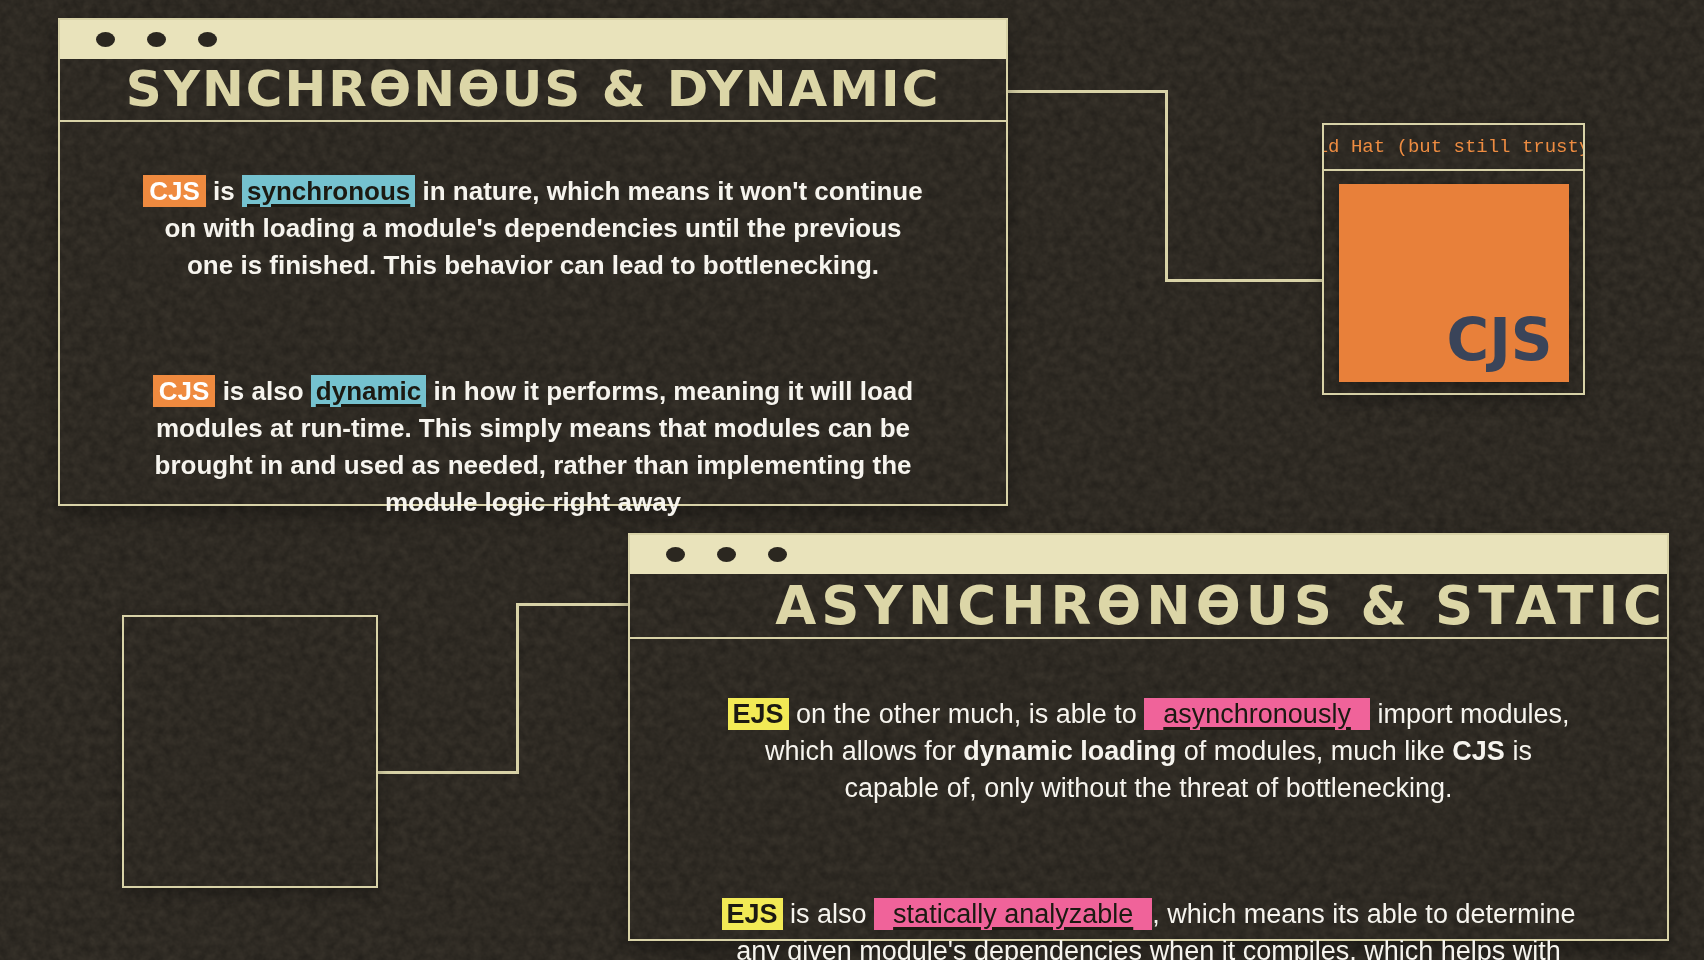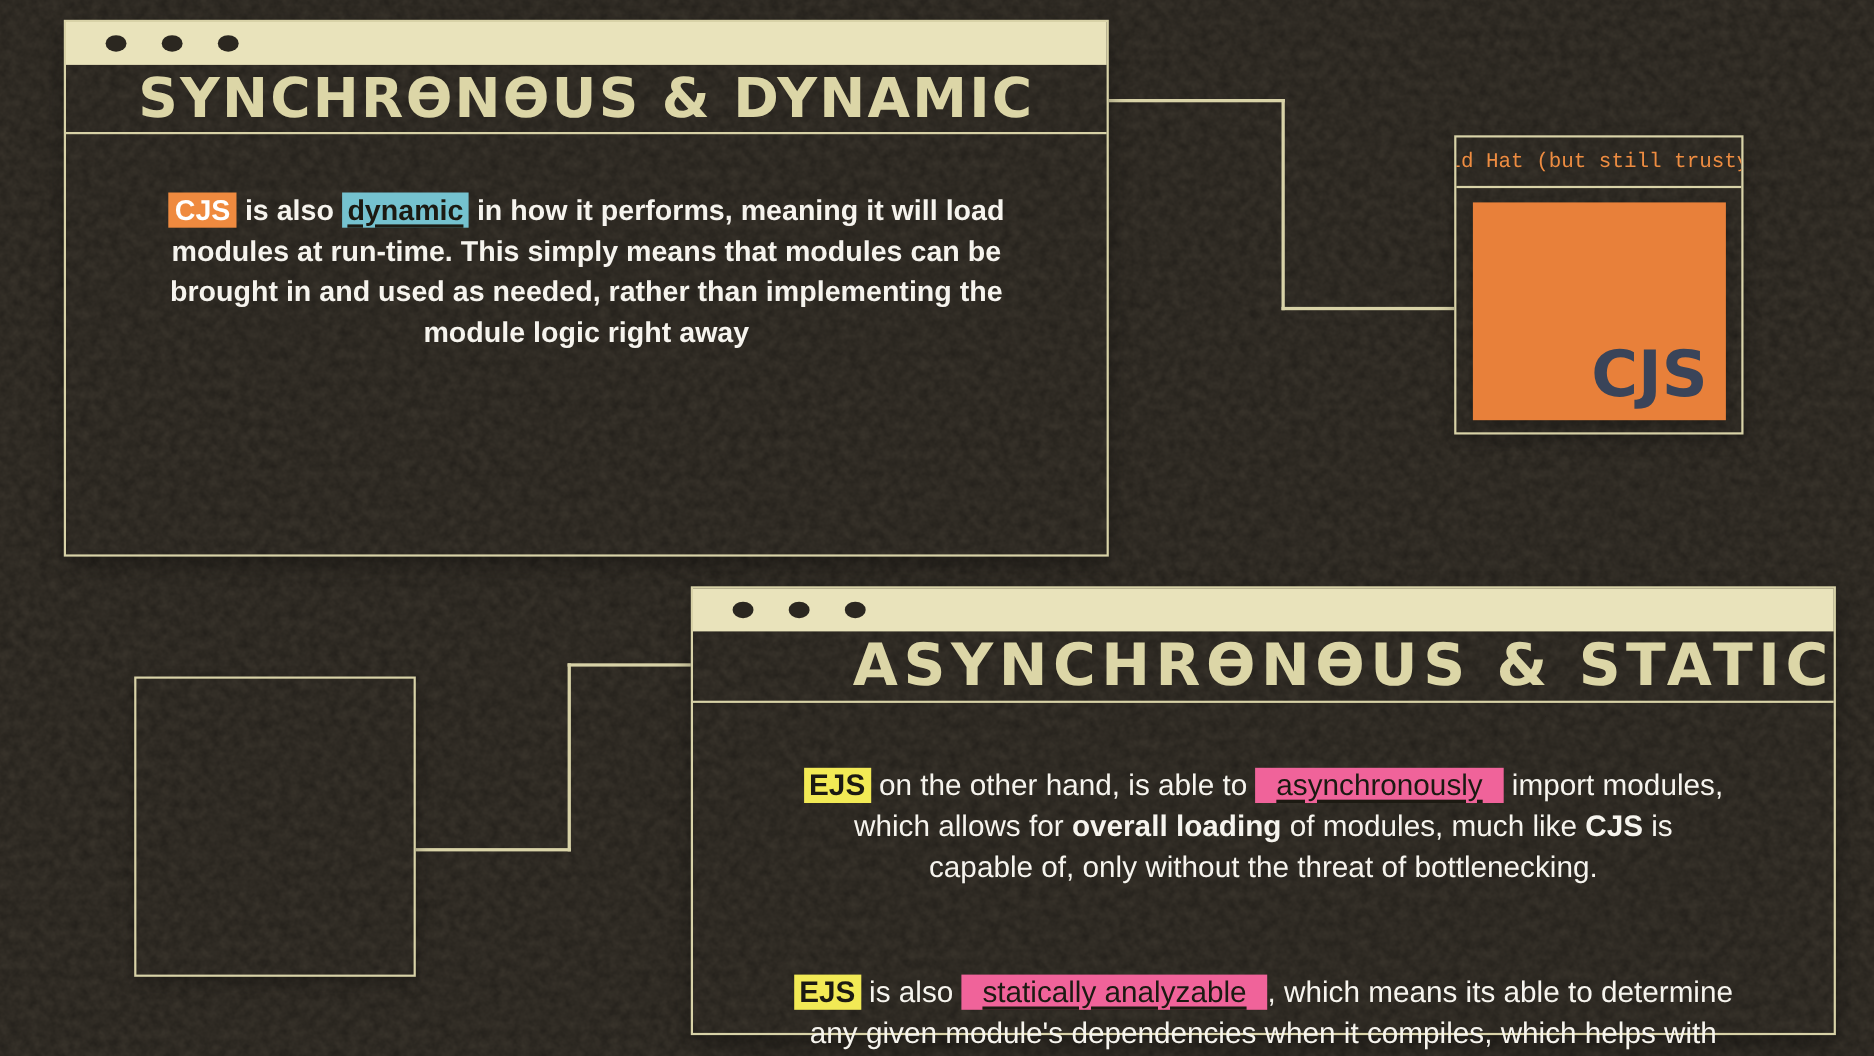--- a/index.html
+++ b/index.html
@@ -32,21 +32,21 @@
   }
   .sync-title{font-size:50px;line-height:61px;letter-spacing:2px;}
   .async-title{font-size:53px;line-height:63px;letter-spacing:5px;text-align:right;}
   .window-body{
     text-align:center;white-space:pre-line;color:#f6f4ee;
     padding:14px 28px;
   }
   .sync-body{font-weight:700;font-size:26px;line-height:37px;}
   .async-body{font-weight:400;font-size:27px;line-height:37px;padding-top:20px;}
   .para{margin:0;}
-  .para + .para{margin-top:40px;}
+  .para + .para{margin-top:52px;}
 
   
   .run-hl-orange{background:#ef8a3f;color:#ffffff;padding:1px 6px;}
   .run-hl-teal{background:#75c2cf;color:#1c1a12;padding:1px 5px;}
   .run-hl-yellow{background:#f2ea55;color:#1c1a12;padding:1px 5px;font-weight:700;}
   .run-hl-pink{background:#f0639a;color:#1c1a12;padding:1px 19px;}
   .run-underline{
     text-decoration:underline;
     text-decoration-thickness:3px;
     text-underline-offset:4px;
@@ -103,37 +103,40 @@
   <div class="connector" style="left:516px;top:603px;width:112px;height:3px;"></div>
 
   <section class="window" style="left:58px;top:18px;width:950px;height:488px;">
     <div class="titlebar">
       <span class="dot"></span>
       <span class="dot"></span>
       <span class="dot"></span>
     </div>
     <h1 class="big-title sync-title">SYNCHRӨNӨUS &amp; DYNAMIC</h1>
     <div class="window-body sync-body">
+      <p class="para"><span class="run-hl-orange">CJS</span><span> is </span><span class="run-hl-teal run-underline">synchronous</span><span> in nature, which means it won't continue
+on with loading a module's dependencies until the previous
+one is finished. This behavior can lead to bottlenecking.</span></p>
       <p class="para"><span class="run-hl-orange">CJS</span><span> is also </span><span class="run-hl-teal run-underline">dynamic</span><span> in how it performs, meaning it will load
 modules at run-time. This simply means that modules can be
 brought in and used as needed, rather than implementing the
 module logic right away</span></p>
     </div>
   </section>
 
   <section class="window" style="left:628px;top:533px;width:1041px;height:408px;">
     <div class="titlebar">
       <span class="dot"></span>
       <span class="dot"></span>
       <span class="dot"></span>
     </div>
     <h1 class="big-title async-title">ASYNCHRӨNӨUS &amp; STATIC</h1>
     <div class="window-body async-body">
-      <p class="para"><span class="run-hl-yellow">EJS</span><span> on the other hand, is able to </span><span class="run-hl-pink run-underline">asynchronously</span><span> import modules,
-which allows for </span><span class="run-bold">overall loading</span><span> of modules, much like </span><span class="run-bold">CJS</span><span> is
+      <p class="para"><span class="run-hl-yellow">EJS</span><span> on the other much, is able to </span><span class="run-hl-pink run-underline">asynchronously</span><span> import modules,
+which allows for </span><span class="run-bold">dynamic loading</span><span> of modules, much like </span><span class="run-bold">CJS</span><span> is
 capable of, only without the threat of bottlenecking.</span></p>
       <p class="para"><span class="run-hl-yellow">EJS</span><span> is also </span><span class="run-hl-pink run-underline">statically analyzable</span><span>, which means its able to determine
 any given module's dependencies when it compiles, which helps with
 tree-shaking and overall efficiency</span></p>
     </div>
   </section>
 
   <section class="label-box" style="left:1322px;top:123px;width:263px;height:272px;">
     <div class="label-strip orange-label">Old Hat (but still trusty)</div>
     <div class="logo-square orange-square">

